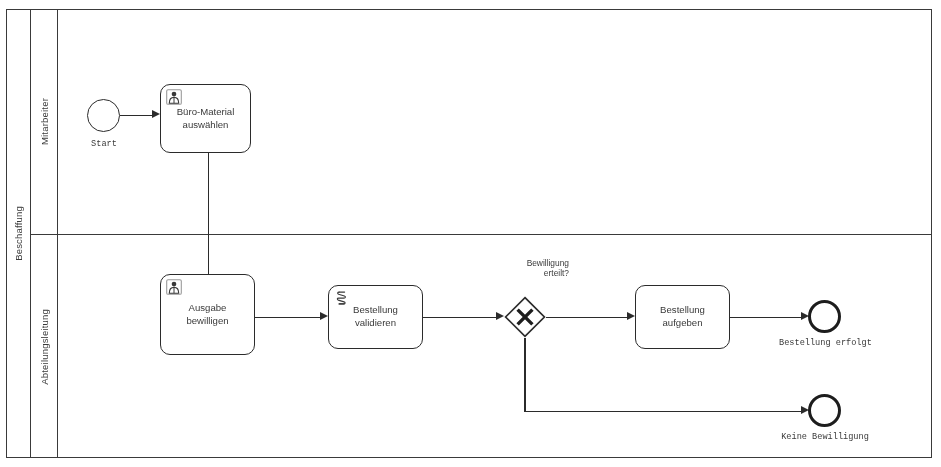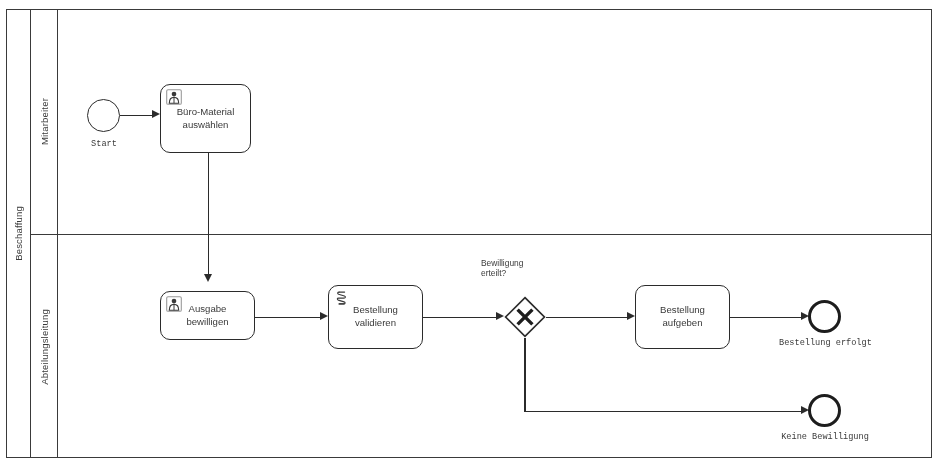--- a/index.html
+++ b/index.html
@@ -106,21 +106,21 @@
 
   
   .gateway{
     position:absolute;
     width:42px;height:42px;
   }
   .gw-label{
     position:absolute;
     font-size:8.4px;
     color:#3a3a3a;
-    text-align:left;
+    text-align:right;
     line-height:1.2;
     white-space:pre-line;
   }
 
   
   .flow{position:absolute;background:#2b2b2b;}
   .flow.h{height:1.6px;}
   .flow.v{width:1.6px;}
   .arrow{position:absolute;width:0;height:0;}
   .arrow.right{
@@ -172,21 +172,21 @@
         <path d="M8 8.4 L8 14.2" stroke="#3a3a3a" stroke-width="1"></path>
       </svg>
     </span>
     <span class="task-label">Büro-Material
 auswählen</span>
   </div>
 
   <div class="flow v" style="left:207.5px;top:153px;height:122px;"></div>
   <div class="arrow down" style="left:203.7px;top:274px;"></div>
 
-  <div class="task" style="left:160px;top:291px;width:95px;height:49px;">
+  <div class="task" style="left:160px;top:274px;width:95px;height:81px;">
     <span class="task-icon">
       <svg width="16" height="16" viewBox="0 0 16 16">
         <rect x="0.7" y="0.7" width="14.6" height="14.6" rx="1.4" fill="none" stroke="#9a9a9a" stroke-width="1.1"></rect>
         <circle cx="8" cy="5.1" r="2.35" fill="#3a3a3a"></circle>
         <path d="M3.3 14.2 C3.3 10.3 5.4 8.3 8 8.3 C10.6 8.3 12.7 10.3 12.7 14.2 Z" fill="none" stroke="#3a3a3a" stroke-width="1.15"></path>
         <path d="M8 8.4 L8 14.2" stroke="#3a3a3a" stroke-width="1"></path>
       </svg>
     </span>
     <span class="task-label">Ausgabe
 bewilligen</span>

